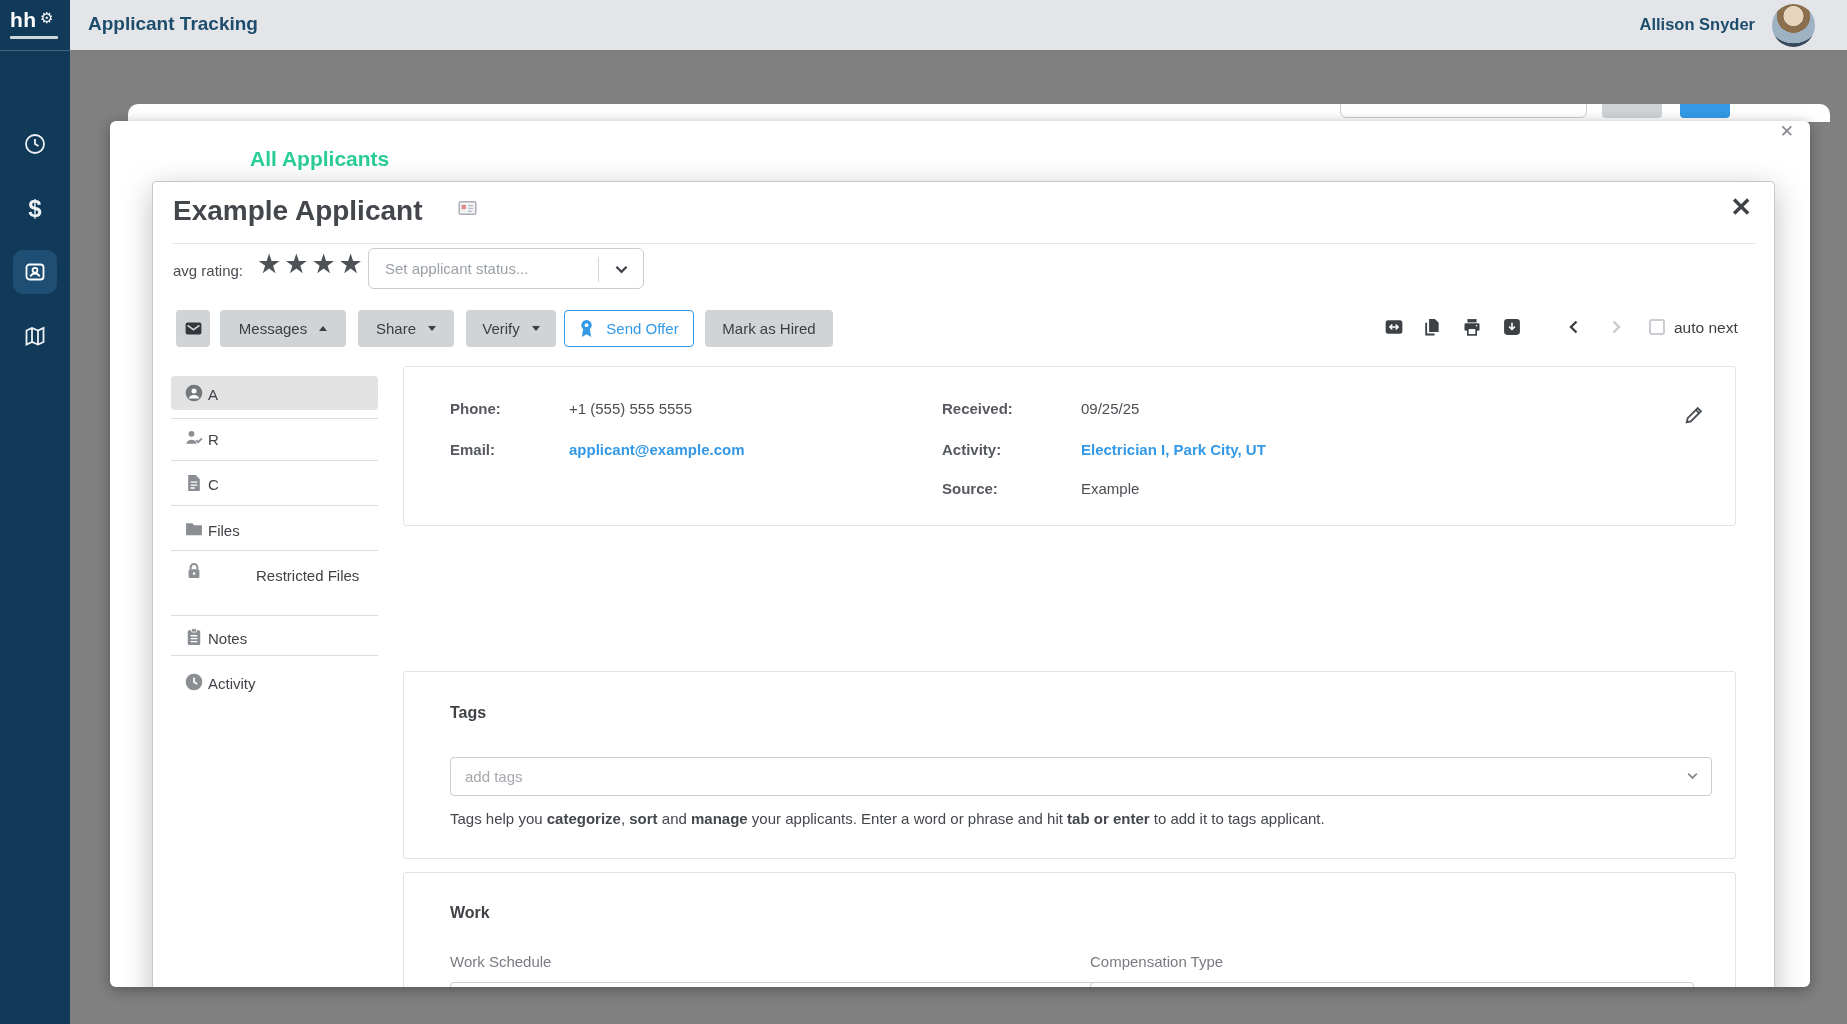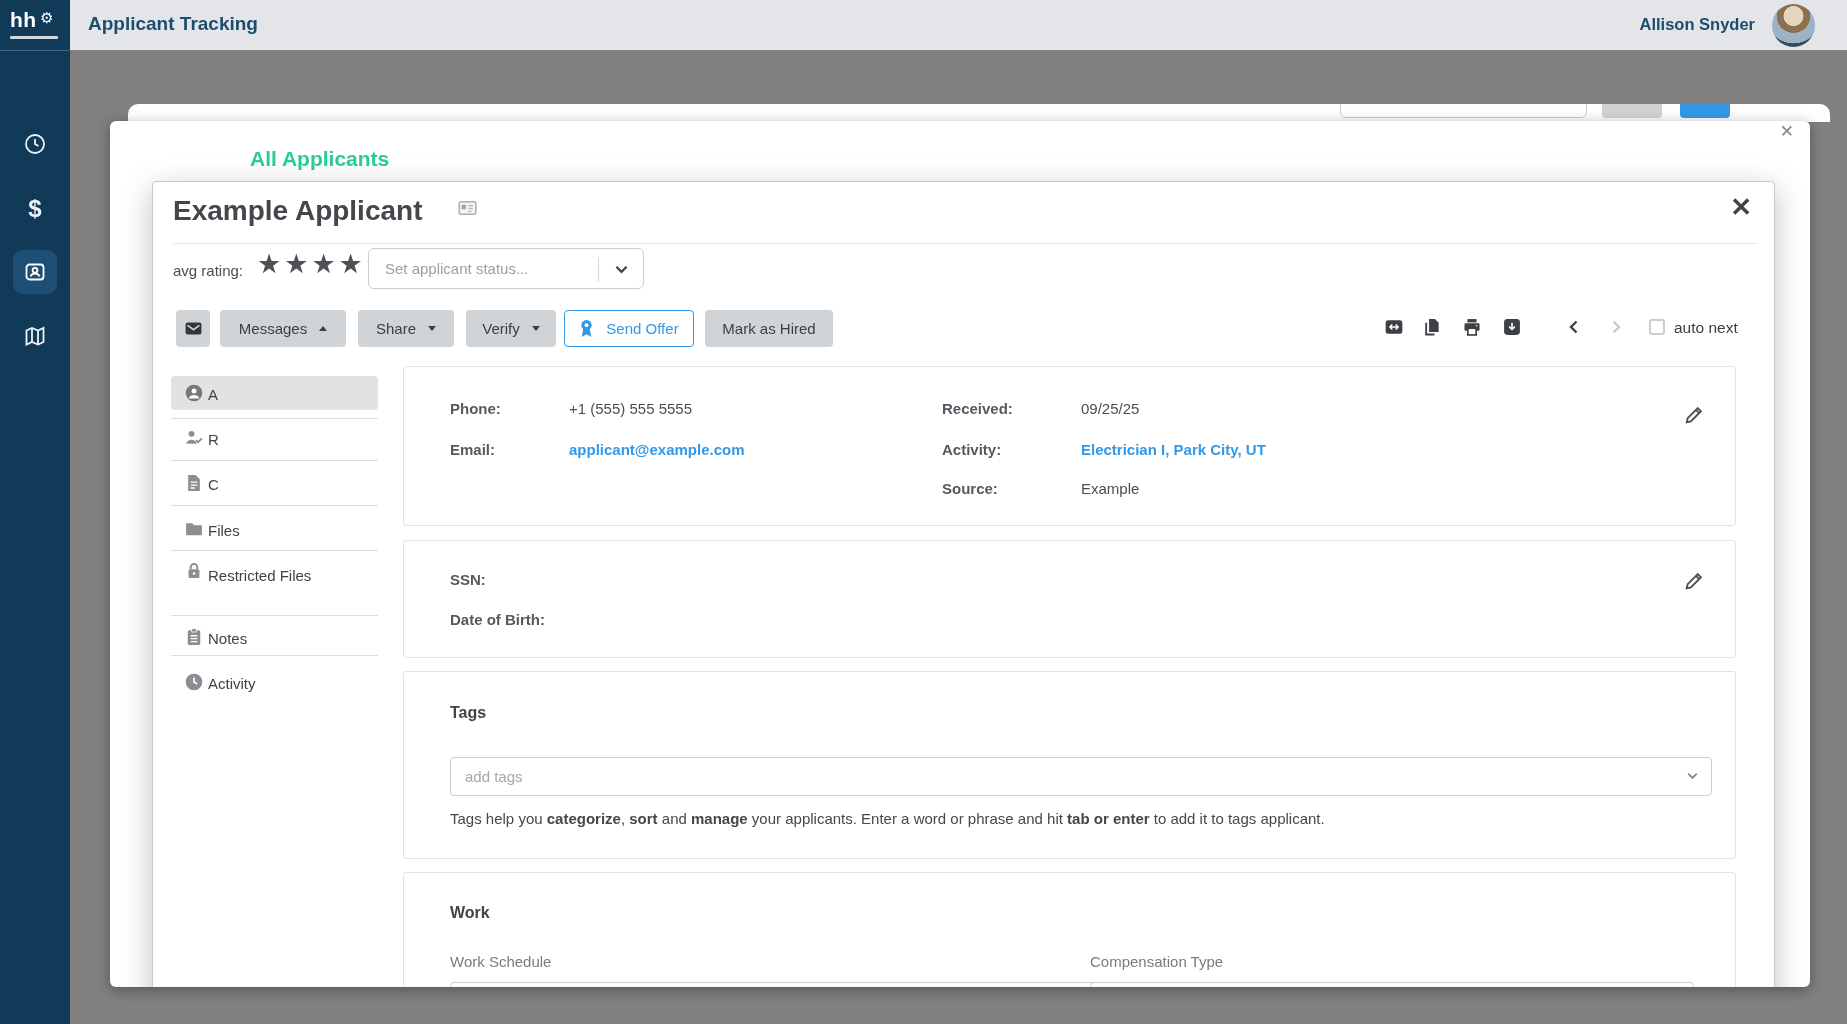--- a/index.html
+++ b/index.html
@@ -300,21 +300,21 @@
     <div class="cnav-div" style="top:368px;"></div>
 
     <div class="cnav-item">
       <span class="cnav-ic" style="top:379px;">
         <svg width="20" height="20" viewBox="0 0 24 24">
             <path d="M8 10V7.5a4 4 0 0 1 8 0V10" fill="none" stroke="#8b8f94" stroke-width="2.4"></path>
             <rect x="5.5" y="10" width="13" height="10.5" rx="1.8" fill="#8b8f94"></rect>
             <circle cx="12" cy="15" r="1.5" fill="#fff"></circle>
           </svg>
       </span>
-      <span class="cnav-lbl" style="top:384px;">Restricted Files</span>
+      <span class="cnav-lbl" style="top:384px;margin-left:48px;">Restricted Files</span>
     </div>
     <div class="cnav-div" style="top:433px;"></div>
 
     <div class="cnav-item">
       <span class="cnav-ic" style="top:445px;">
         <svg width="20" height="20" viewBox="0 0 24 24">
             <rect x="4.5" y="4" width="15" height="17.5" rx="1.8" fill="#8b8f94"></rect>
             <rect x="9" y="2" width="6" height="4" rx="1" fill="#8b8f94" stroke="#fff" stroke-width="1"></rect>
             <path d="M8 10.5h8M8 14h8M8 17.5h8" stroke="#fff" stroke-width="1.6"></path>
           </svg>
@@ -345,30 +345,20 @@
       <span class="lbl" style="left:538px; top:113px;">Source:</span>
       <span class="val" style="left:677px; top:113px;">Example</span>
       <button class="pencil-btn" style="top:36px;">
         <span><svg width="22" height="22" viewBox="0 0 24 24" fill="none" stroke="#4a4e52" stroke-width="2">
               <path d="M15 5.5l3.5 3.5L7.5 20 3 21l1-4.5z"></path>
               <path d="M13 7.5l3.5 3.5"></path>
             </svg></span>
       </button>
     </div>
 
-    <div class="panel" style="top:358px; height:118px;">
-      <span class="lbl" style="left:46px; top:30px;">SSN:</span>
-      <span class="lbl" style="left:46px; top:70px;">Date of Birth:</span>
-      <button class="pencil-btn" style="top:28px;">
-        <span><svg width="22" height="22" viewBox="0 0 24 24" fill="none" stroke="#4a4e52" stroke-width="2">
-              <path d="M15 5.5l3.5 3.5L7.5 20 3 21l1-4.5z"></path>
-              <path d="M13 7.5l3.5 3.5"></path>
-            </svg></span>
-      </button>
-    </div>
 
     <div class="panel" style="top:489px; height:188px;">
       <span class="sec-head" style="top:32px;">Tags</span>
       <span class="tag-input-wrap">
         <input type="text" placeholder="add tags" style="">
         <span class="tag-caret">
             <svg width="11" height="8" viewBox="0 0 14 9" fill="none" stroke="#85888d" stroke-width="2.2">
               <path d="M1.5 1.5l5.5 5.5 5.5-5.5"></path>
             </svg>
           </span>

